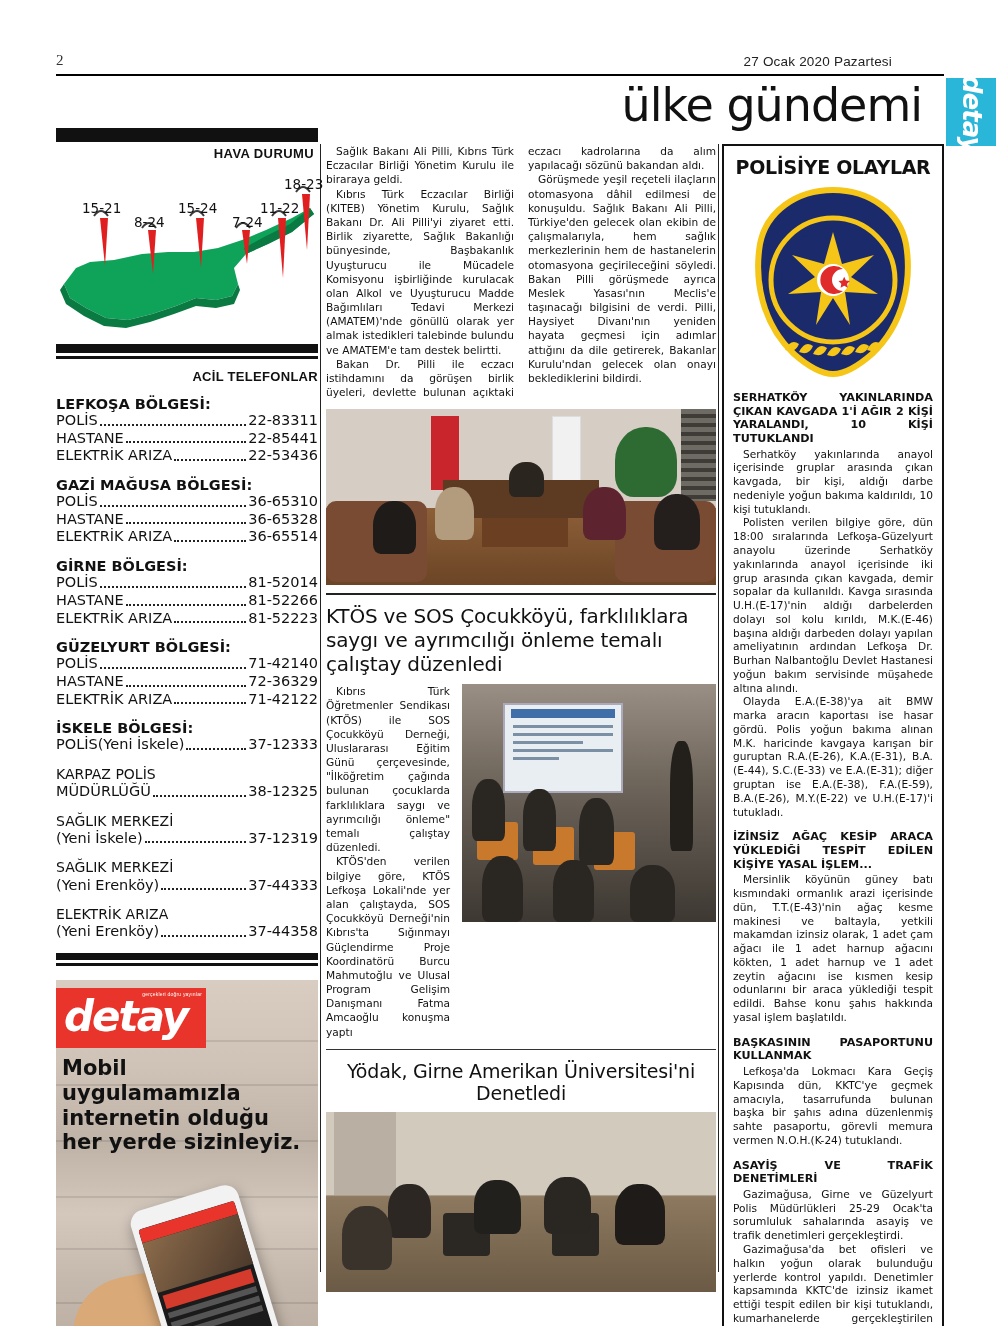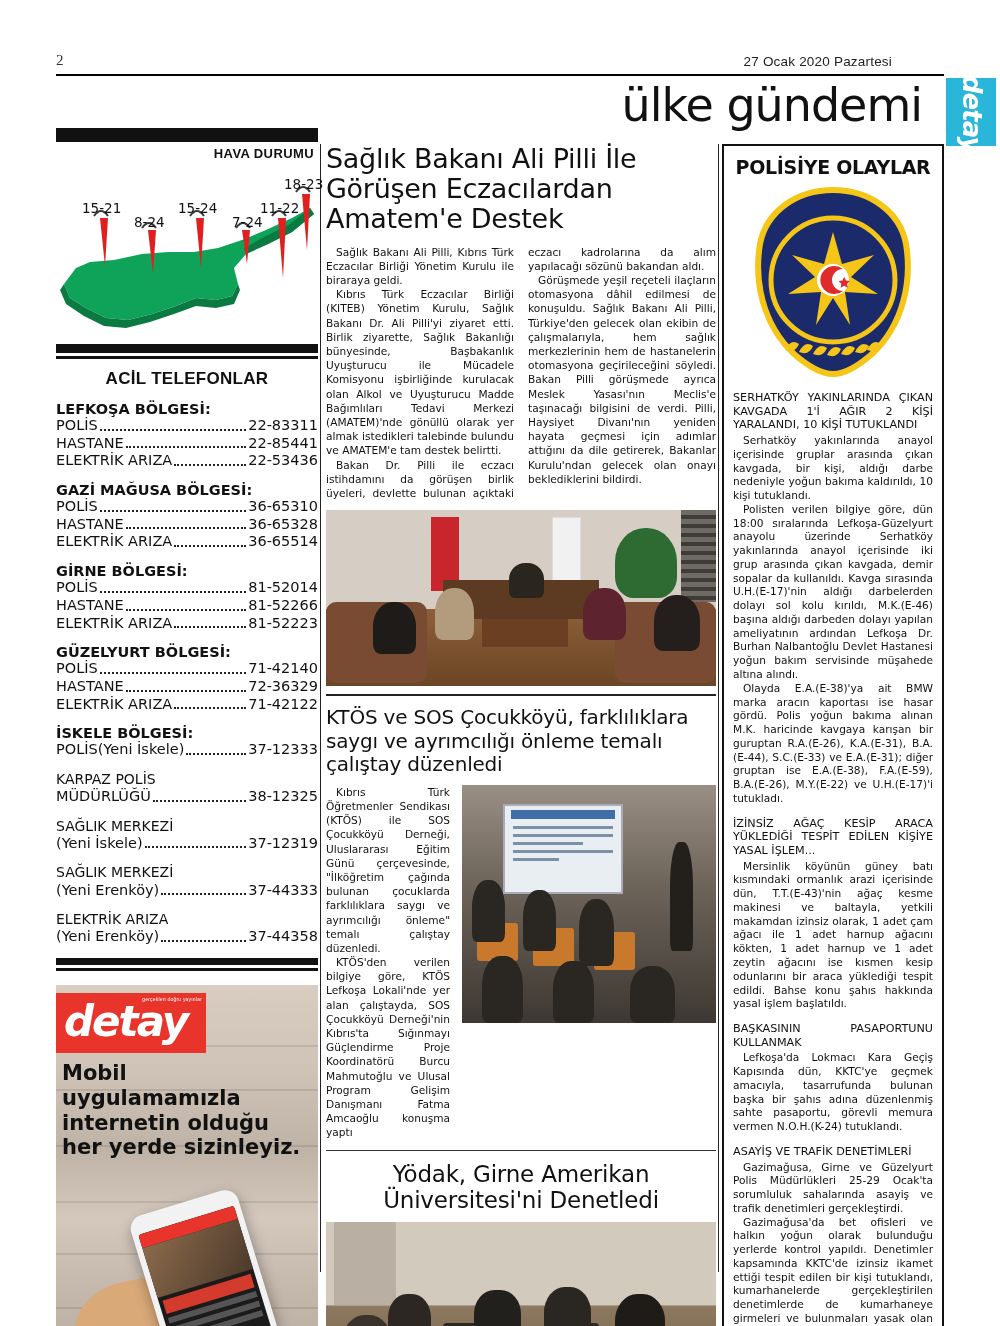--- a/index.html
+++ b/index.html
@@ -40,21 +40,21 @@
   .wx-bar{height:14px;background:#111;}
   .wx-box{position:relative;border-bottom:0;}
   .wx-title{position:absolute;right:4px;top:18px;font-size:13px;font-weight:bold;letter-spacing:.4px;}
   .wx-map{position:relative;height:186px;margin-top:14px;}
   .wx-svg{position:absolute;left:0;top:0;}
   .wx-label{position:absolute;font-size:13.5px;color:#111;font-family:"DejaVu Sans",sans-serif;white-space:nowrap;}
   .wx-rule{height:9px;background:#111;margin-top:2px;}
   .wx-rule2{height:3px;background:#111;margin-top:3px;}
 
   
-  .ph-title{text-align:center;font-size:17px;font-weight:bold;margin:10px 0 8px;letter-spacing:.3px;}
+  .ph-title{text-align:right;font-size:13px;font-weight:bold;margin:10px 0 8px;letter-spacing:.3px;}
   .ph-region{font-size:14.5px;font-weight:bold;margin-top:12px;font-family:"DejaVu Sans",sans-serif;}
   .ph-row{display:flex;align-items:flex-end;font-size:14.5px;font-family:"DejaVu Sans",sans-serif;line-height:1.22;}
   .ph-row .nm{white-space:nowrap;}
   .ph-row .dots{flex:1;border-bottom:2px dotted #222;margin:0 2px 4px;min-width:6px;}
   .ph-row .num{white-space:nowrap;}
   .ph-sub{font-size:14px;font-family:"DejaVu Sans",sans-serif;line-height:1.22;margin-top:12px;}
   .ph-end{height:7px;background:#111;margin-top:12px;}
   .ph-end2{height:3px;background:#111;margin-top:3px;}
 
   
@@ -76,21 +76,21 @@
   .phone-mock .scr .big{margin:4px;height:14px;background:#d43b2c;}
   .hand{position:absolute;left:18px;top:296px;width:120px;height:110px;background:#d9a978;
       border-radius:50% 40% 30% 55%;transform:rotate(-12deg);}
   .storewrap{position:absolute;left:0;top:0;}
 
   
   .h1{font-size:27px;line-height:1.12;font-weight:400;color:#111;margin:0 0 10px;
       font-family:"DejaVu Sans",sans-serif;letter-spacing:-.3px;}
   .h2{font-size:20px;line-height:1.18;font-weight:400;color:#111;margin:10px 0 8px;
       font-family:"DejaVu Sans",sans-serif;letter-spacing:-.2px;}
-  .h3{font-size:23px;line-height:1.16;font-weight:400;color:#111;text-align:center;margin:0 0 8px;
+  .h3{font-size:19px;line-height:1.16;font-weight:400;color:#111;text-align:center;margin:0 0 8px;
       font-family:"DejaVu Sans",sans-serif;letter-spacing:-.2px;}
   .two-col{column-count:2;column-gap:14px;font-size:10.6px;line-height:1.34;text-align:justify;
       font-family:"DejaVu Sans",sans-serif;}
   .two-col p{margin:0;text-indent:10px;}
   .hr-thin{height:1px;background:#333;margin:10px 0;}
   .hr-med{height:2px;background:#222;margin:8px 0;}
 
   .photo{position:relative;width:100%;overflow:hidden;background:#6b6055;}
 
   
@@ -118,21 +118,21 @@
   .meeting .wall{position:absolute;inset:0 0 54% 0;background:#d3cabe;}
   .meeting .crt{position:absolute;left:2%;top:0;width:16%;height:46%;background:#b9b0a3;}
   .meeting .pp{position:absolute;border-radius:44% 44% 16% 16%;}
   .meeting .chair{position:absolute;background:#2b2723;border-radius:4px;}
 
   
   .pol-box{border:2px solid #111;padding:8px 9px 10px;box-sizing:border-box;width:222px;}
   .pol-title{text-align:center;font-size:19px;font-weight:bold;letter-spacing:-.3px;margin:2px 0 6px;
       font-family:"DejaVu Sans",sans-serif;}
   .badge-wrap{display:flex;justify-content:center;margin:2px 0 10px;}
-  .pol-h{font-size:11.2px;font-weight:normal;line-height:1.22;margin:11px 0 2px;text-align:justify;
+  .pol-h{font-size:11.2px;font-weight:bold;line-height:1.22;margin:11px 0 2px;text-align:justify;
       font-family:"DejaVu Sans",sans-serif;}
   .pol-p{font-size:10.6px;line-height:1.3;text-align:justify;margin:0;text-indent:10px;
       font-family:"DejaVu Sans",sans-serif;}
 </style>
 </head>
 <body>
 
 <div class="page">
 
   <div class="masthead">
@@ -330,21 +330,20 @@
     </div>
 
     <div class="storewrap">
       
       
     </div>
   </div>
 
   <div class="col-mid">
 
-    <h1 class="h1">Sağlık Bakanı Ali Pilli İle Görüşen Eczacılardan Amatem'e Destek</h1>
 
     <div class="two-col">
       <p>Sağlık Bakanı Ali Pilli, Kıbrıs Türk Eczacılar Birliği Yönetim Kurulu ile biraraya geldi.</p>
       <p>Kıbrıs Türk Eczacılar Birliği (KITEB) Yönetim Kurulu, Sağlık Bakanı Dr. Ali Pilli'yi ziyaret etti. Birlik ziyarette, Sağlık Bakanlığı bünyesinde, Başbakanlık Uyuşturucu ile Mücadele Komisyonu işbirliğinde kurulacak olan Alkol ve Uyuşturucu Madde Bağımlıları Tedavi Merkezi (AMATEM)'nde gönüllü olarak yer almak istedikleri talebinde bulundu ve AMATEM'e tam destek belirtti.</p>
       <p>Bakan Dr. Pilli ile eczacı istihdamını da görüşen birlik üyeleri, devlette bulunan açıktaki eczacı kadrolarına da alım yapılacağı sözünü bakandan aldı.</p>
       <p>Görüşmede yeşil reçeteli ilaçların otomasyona dâhil edilmesi de konuşuldu. Sağlık Bakanı Ali Pilli, Türkiye'den gelecek olan ekibin de çalışmalarıyla, hem sağlık merkezlerinin hem de hastanelerin otomasyona geçirileceğini söyledi. Bakan Pilli görüşmede ayrıca Meslek Yasası'nın Meclis'e taşınacağı bilgisini de verdi. Pilli, Haysiyet Divanı'nın yeniden hayata geçmesi için adımlar attığını da dile getirerek, Bakanlar Kurulu'ndan gelecek olan onayı beklediklerini bildirdi.</p>
     </div>
 
     <div class="photo" style="height:176px;margin-top:10px;">
       <div class="office">

